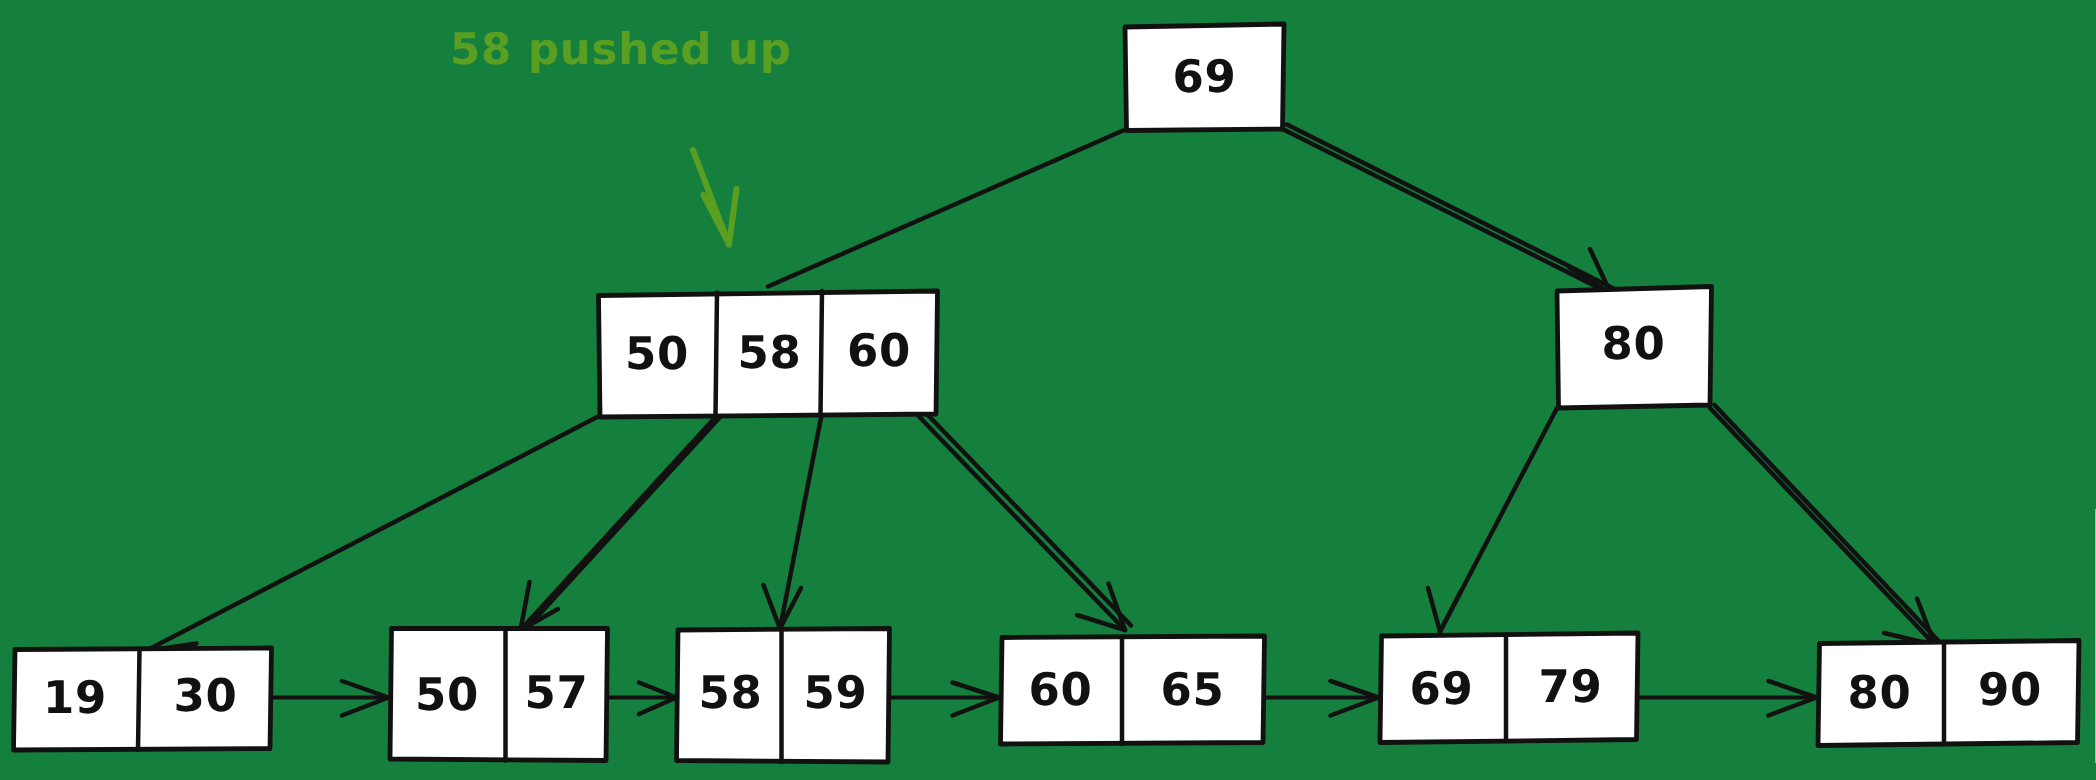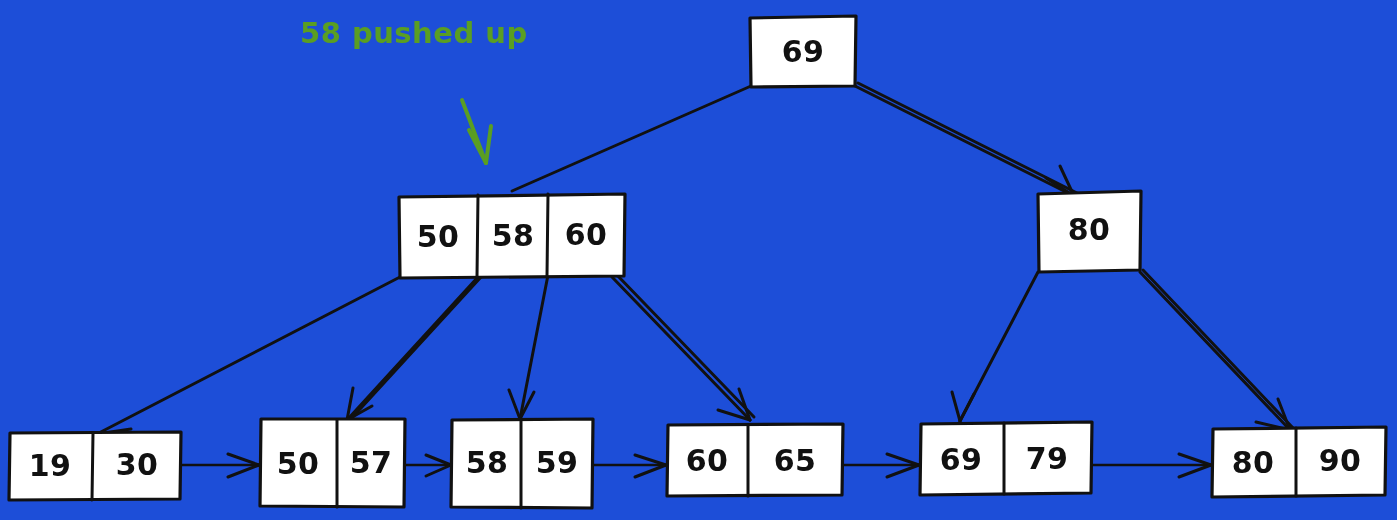--- a/index.html
+++ b/index.html
@@ -7,21 +7,21 @@
     padding: 0;
     background: #ffffff;
   }
   body {
     font-family: "DejaVu Sans", sans-serif;
   }
   #canvas {
     position: relative;
     width: 1397px;
     height: 520px;
-    background: #1d4ed8;
+    background: #15803d;
     overflow: hidden;
   }
   svg.diagram {
     position: absolute;
     left: 0;
     top: 0;
     width: 1397px;
     height: 520px;
   }
   .node-text {

